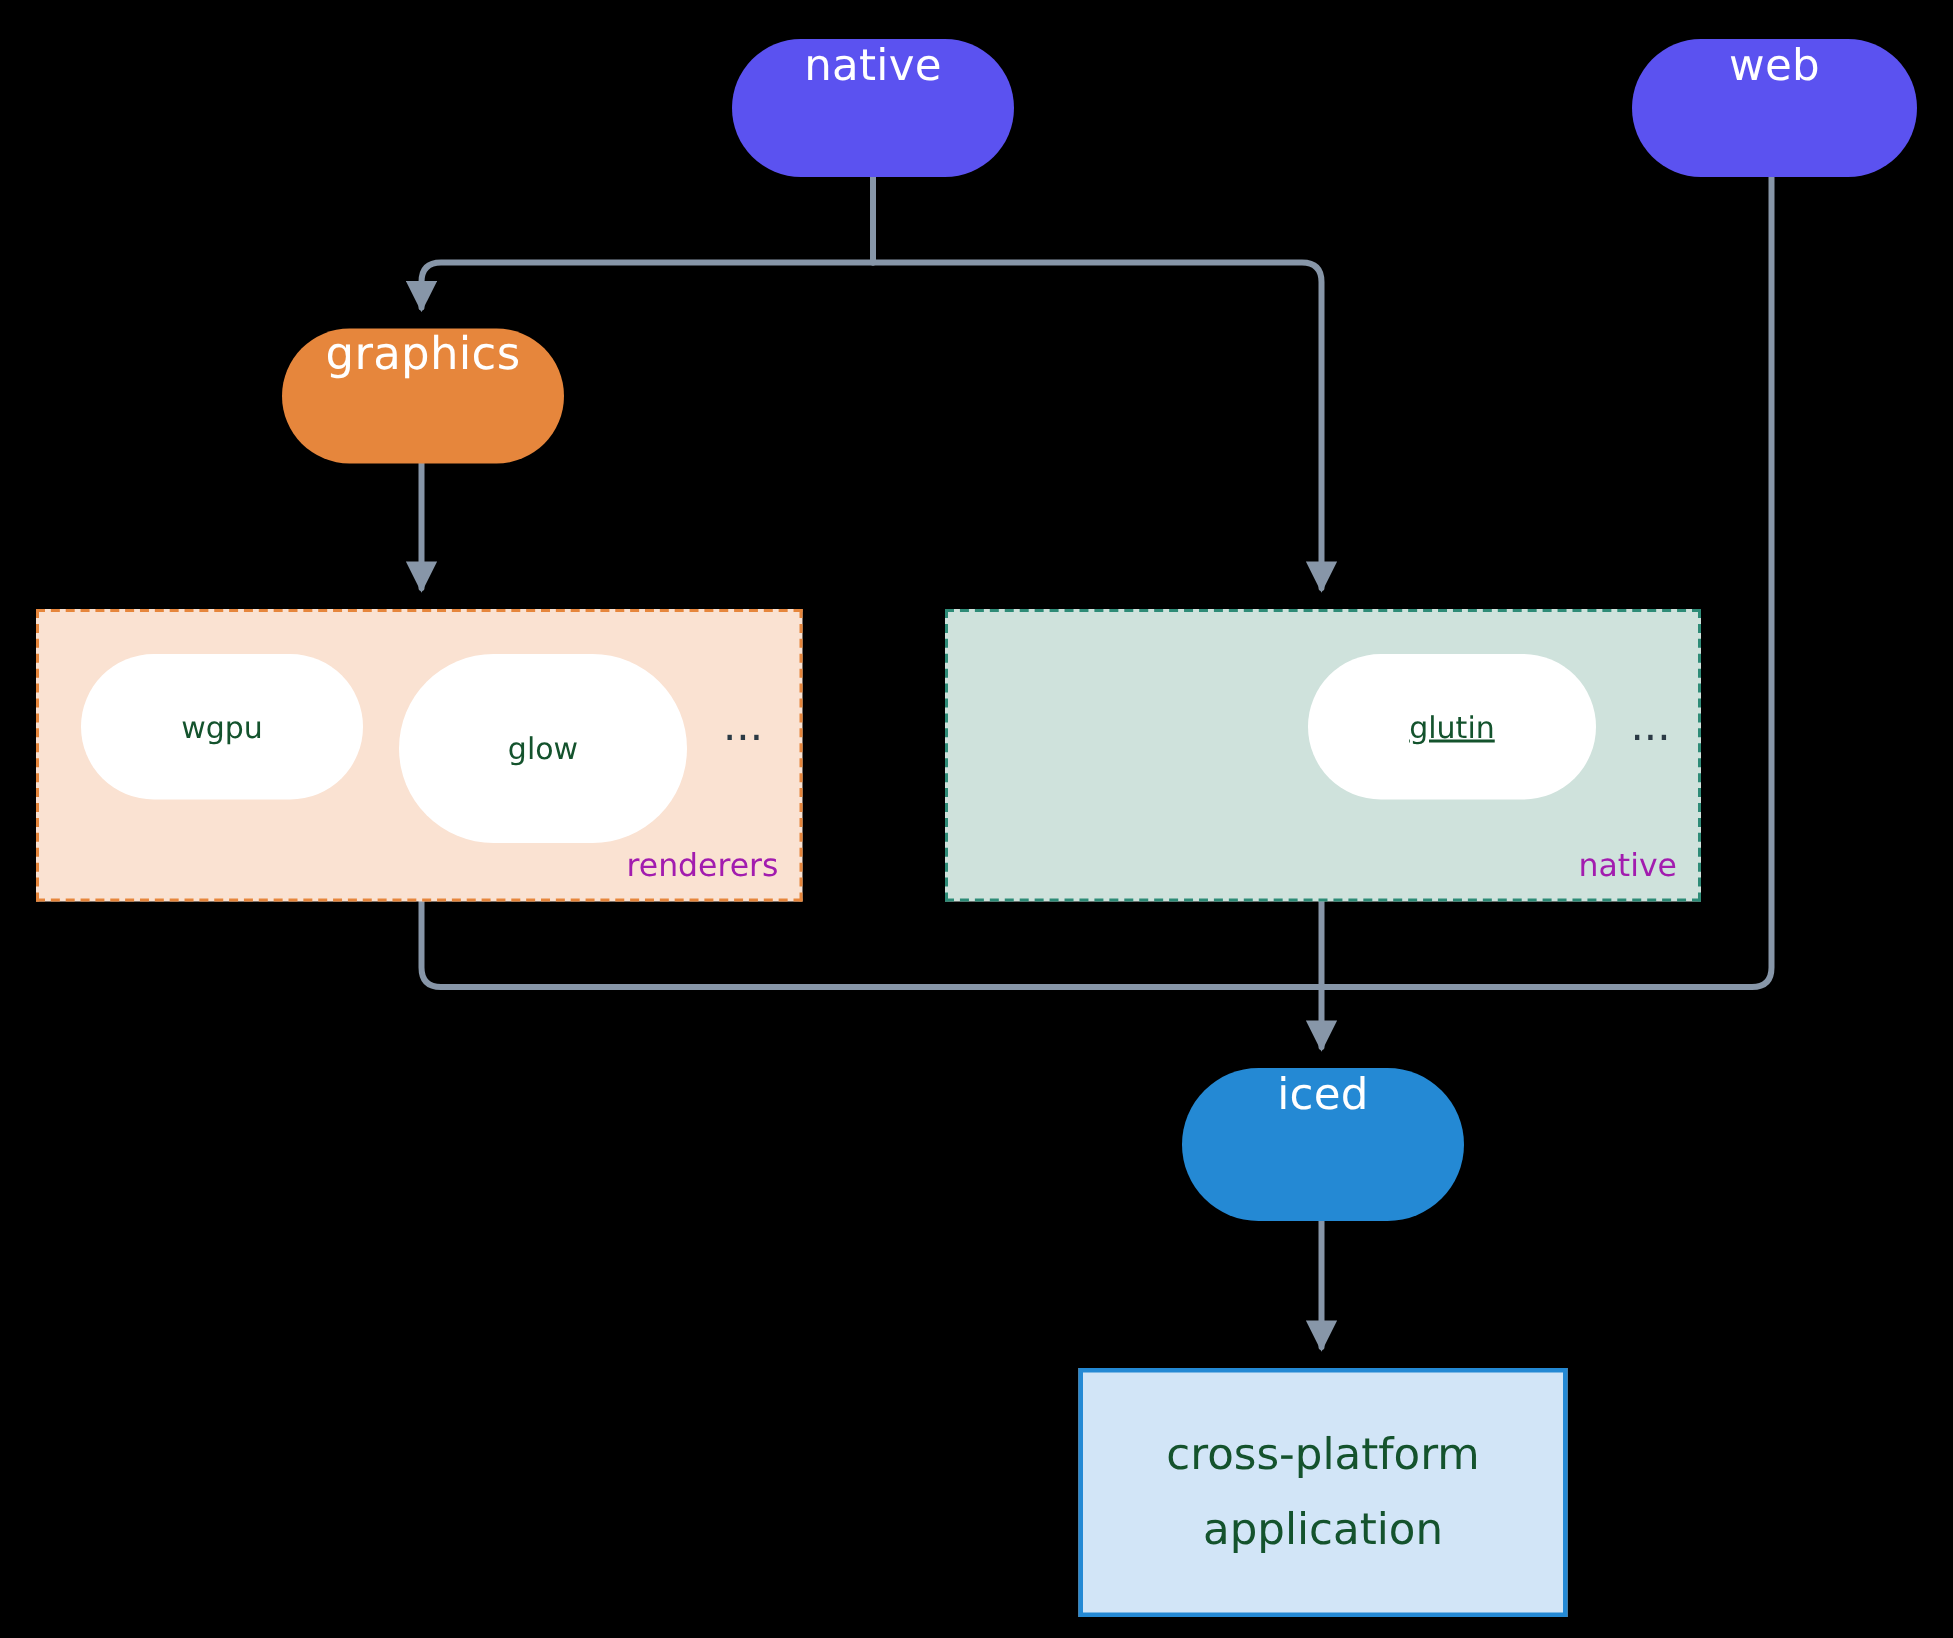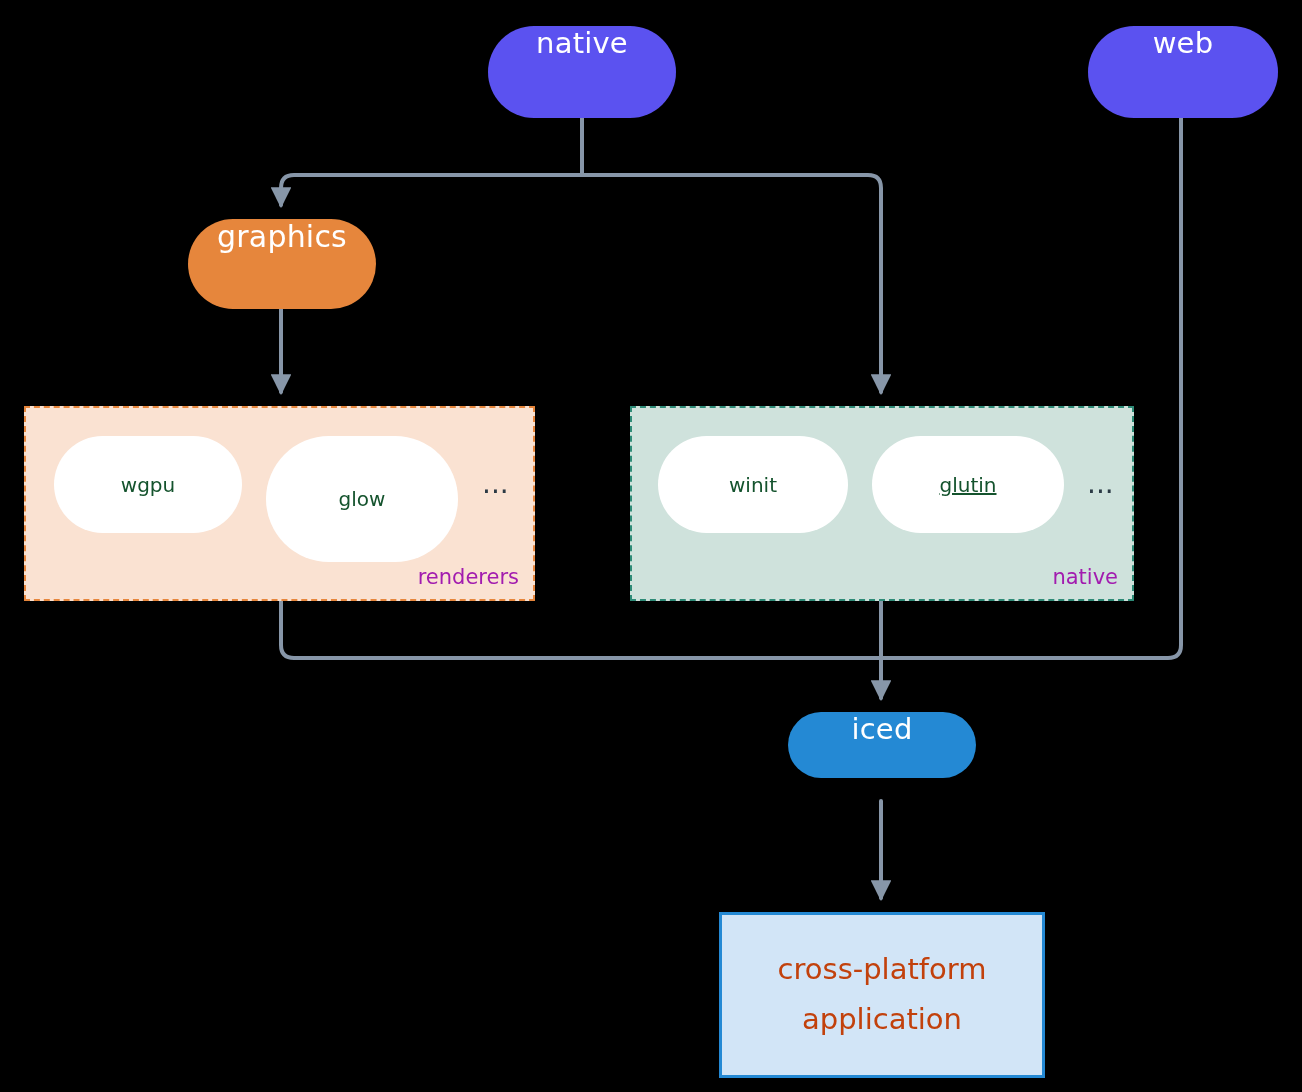--- a/index.html
+++ b/index.html
@@ -44,21 +44,21 @@
     left: 1088px; top: 26px; width: 190px; height: 92px;
     background: #5B52F0;
     font-size: 29px;
   }
   .pill-graphics {
     left: 188px; top: 219px; width: 188px; height: 90px;
     background: #E6863C;
     font-size: 30px;
   }
   .pill-iced {
-    left: 788px; top: 712px; width: 188px; height: 66px;
+    left: 788px; top: 712px; width: 188px; height: 102px;
     background: #2489D4;
     font-size: 29px;
   }
 
   
   .group {
     position: absolute;
     box-sizing: border-box;
   }
   .group-renderers {
@@ -109,21 +109,21 @@
   .rect-node {
     position: absolute;
     left: 719px; top: 912px; width: 326px; height: 166px;
     background: #D2E5F7;
     border: 3px solid #2489D4;
     box-sizing: border-box;
     display: flex;
     flex-direction: column;
     align-items: center;
     justify-content: center;
-    color: #c2410c;
+    color: #14532d;
     font-size: 29px;
     line-height: 1.72;
     text-align: center;
   }
 </style>
 </head>
 <body>
 
 <div id="canvas">
 
@@ -173,23 +173,20 @@
       <span>wgpu</span>
     </div>
     <div class="chip chip-glow">
       <span>glow</span>
     </div>
     <div class="ellipsis ell-renderers">...</div>
     <div class="group-label">renderers</div>
   </div>
 
   <div class="group group-shells">
-    <div class="chip chip-winit">
-      <span>winit</span>
-    </div>
     <div class="chip chip-glutin">
       <span>glutin</span>
     </div>
     <div class="ellipsis ell-shells">...</div>
     <div class="group-label">native</div>
   </div>
 
   <div class="pill pill-iced">
     <span>iced</span>
   </div>

